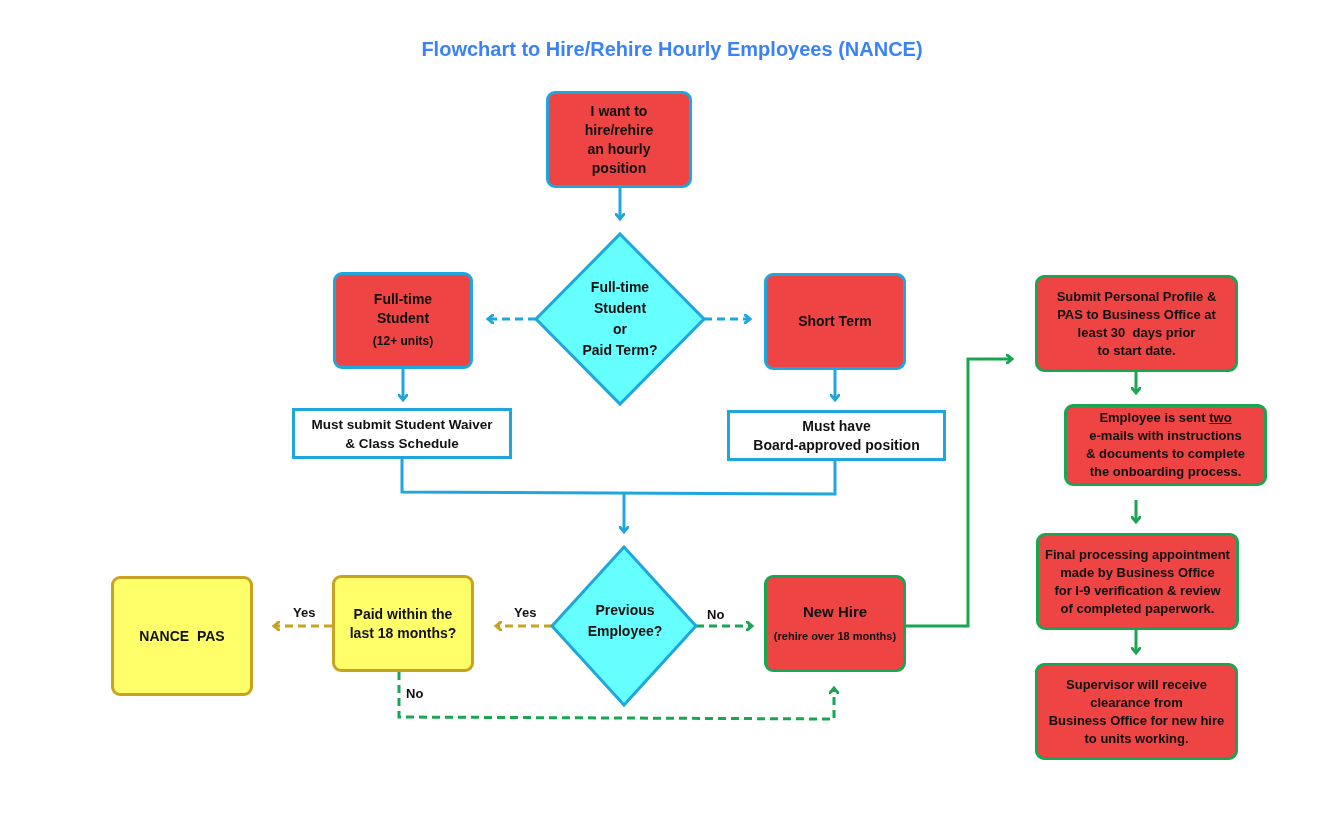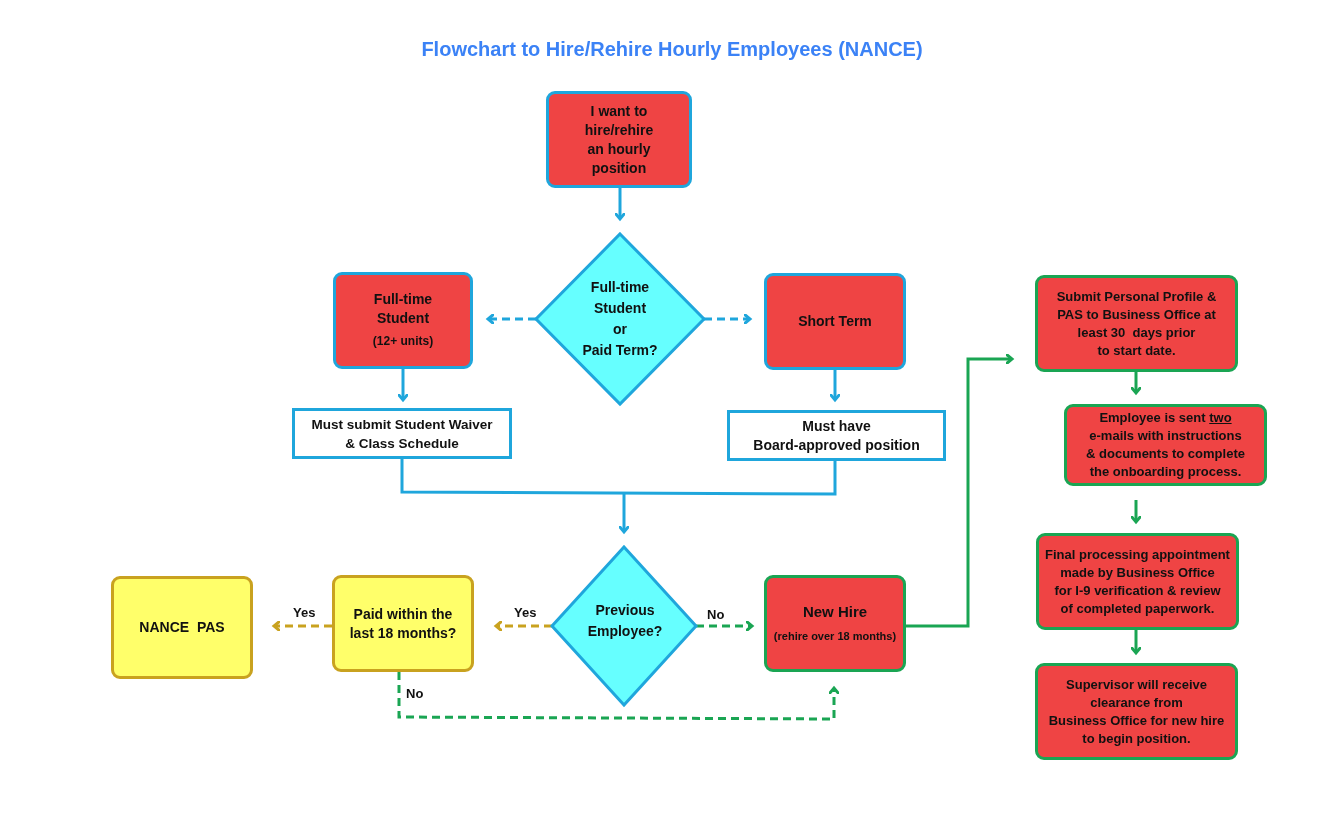--- a/index.html
+++ b/index.html
@@ -109,21 +109,21 @@
 <div class="diamond-text" style="left:570px; top:596px; width:110px; height:50px;">
   <span>Previous</span>
   <span>Employee?</span>
 </div>
 
 <div class="node yellow" style="left:332px; top:575px; width:142px; height:97px;">
   <span>Paid within the</span>
   <span>last 18 months?</span>
 </div>
 
-<div class="node yellow" style="left:111px; top:576px; width:142px; height:103px;">
+<div class="node yellow" style="left:111px; top:576px; width:142px; height:120px;">
   <span style="white-space:pre;">NANCE  PAS</span>
 </div>
 
 <div class="node green" style="left:764px; top:575px; width:142px; height:97px;">
   <span style="font-size:15px;">New Hire</span>
   <span class="sub-small">(rehire over 18 months)</span>
 </div>
 
 <div class="node green" style="left:1035px; top:275px; width:203px; height:97px; font-size:13px; line-height:18px;">
   <span>Submit Personal Profile &amp;</span>
@@ -143,19 +143,19 @@
   <span>Final processing appointment</span>
   <span>made by Business Office</span>
   <span>for I-9 verification &amp; review</span>
   <span>of completed paperwork.</span>
 </div>
 
 <div class="node green" style="left:1035px; top:663px; width:203px; height:97px; font-size:13px; line-height:18px;">
   <span>Supervisor will receive</span>
   <span>clearance from</span>
   <span>Business Office for new hire</span>
-  <span>to begin position.</span>
+  <span>to units working.</span>
 </div>
 
 <span class="lbl" style="left:514px; top:605px;">Yes</span>
 <span class="lbl" style="left:707px; top:607px;">No</span>
 <span class="lbl" style="left:293px; top:605px;">Yes</span>
 <span class="lbl" style="left:406px; top:686px;">No</span>
 
 </body></html>

